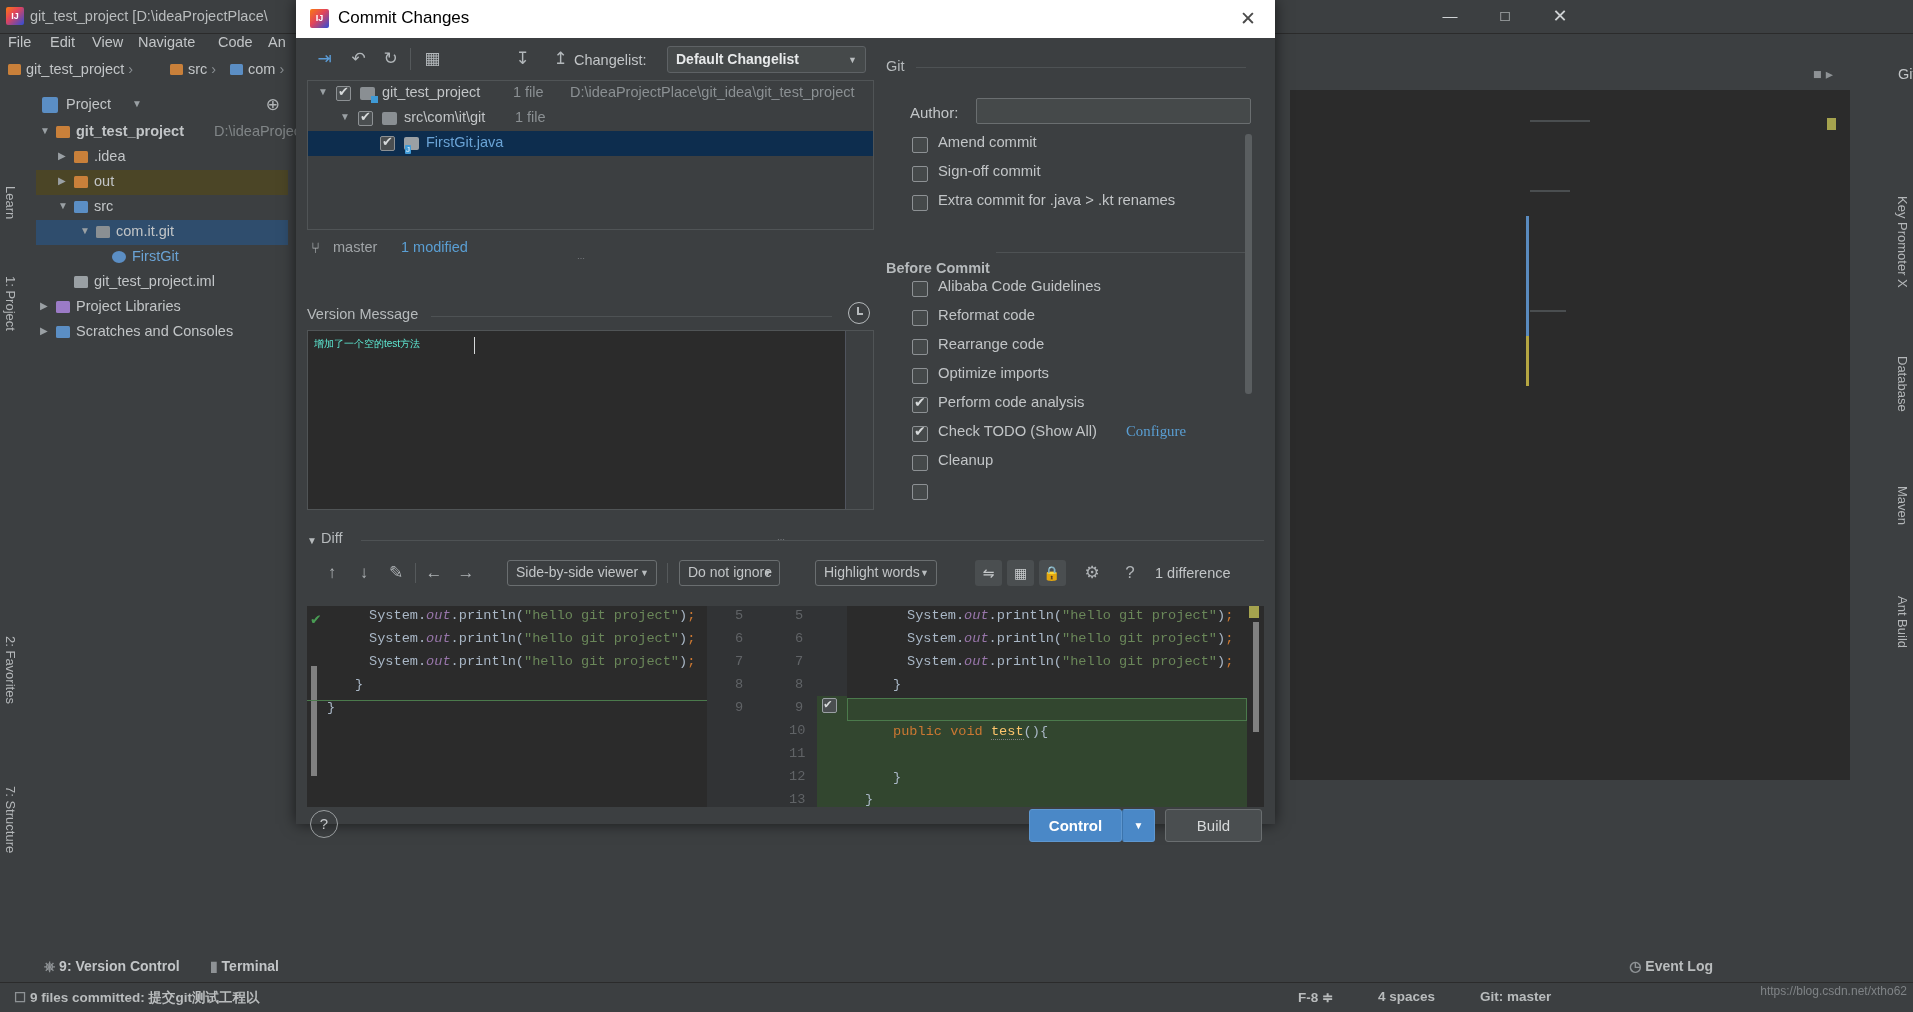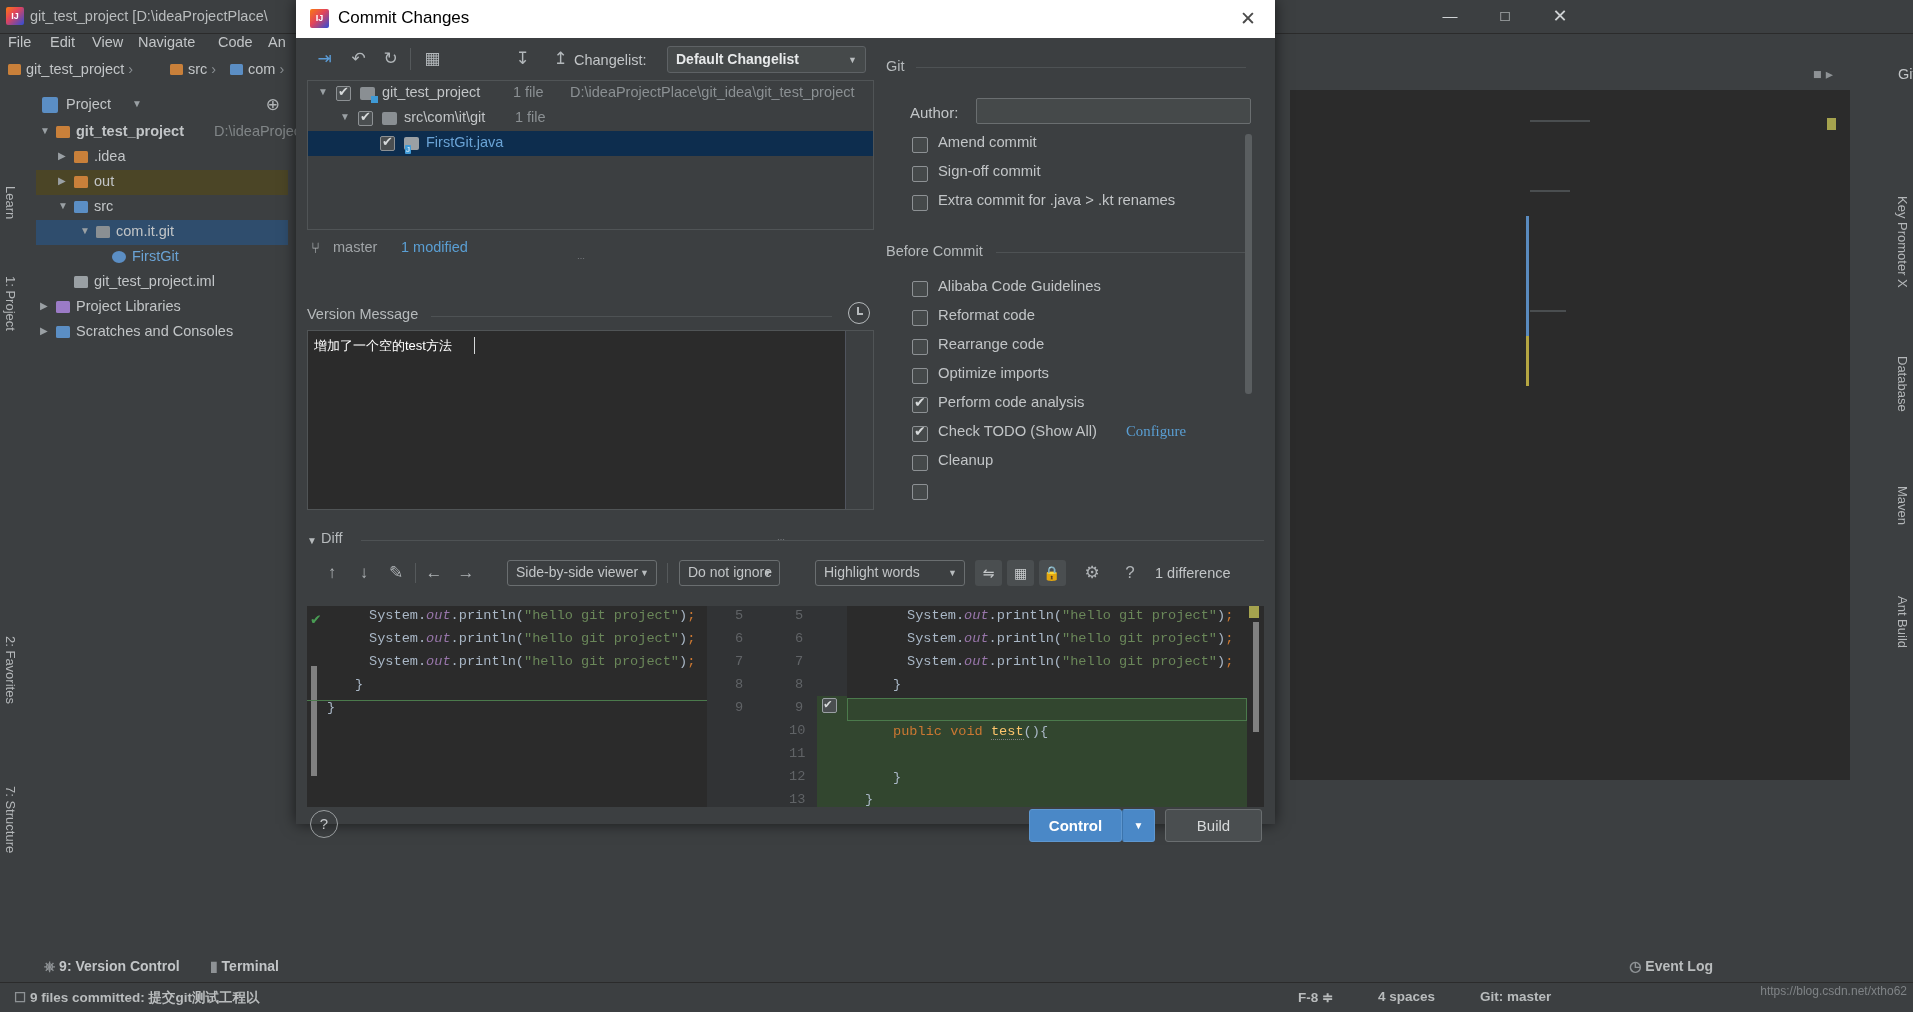--- a/index.html
+++ b/index.html
@@ -98,21 +98,21 @@
   .cm-head { position:absolute; left:11px; top:268px; width:567px; height:20px; }
   .cm-head .t { position:absolute; left:0; top:0; font-size:14.5px; color:#b6babc; }
   .cm-head .ln { position:absolute; left:124px; top:10px; right:42px; height:1px; background:#4e5254; }
   .cm-clock { position:absolute; right:4px; top:-4px; width:22px; height:22px; border:1.6px solid #b6babc;
      border-radius:50%;}
   .cm-clock::after{ content:""; position:absolute; left:8px; top:4px; width:1.6px; height:7px; background:#b6babc;}
   .cm-clock::before{ content:""; position:absolute; left:8px; top:10px; width:6px; height:1.6px; background:#b6babc;}
 
   .cm-box { position:absolute; left:11px; top:292px; width:567px; height:180px; background:#2b2b2b;
      border:1px solid #505456; }
-  .cm-text { position:absolute; left:6px; top:6px; font-size:13px; color:#ffffff; white-space:nowrap;}
+  .cm-text { position:absolute; left:6px; top:6px; font-size:10px; color:#5eead4; white-space:nowrap;}
   .cm-caret { position:absolute; width:1px; height:17px; background:#d6d9da; }
   .cm-gutter { position:absolute; right:0; top:0; width:28px; height:178px; background:#3c3f41;
      border-left:1px solid #50545e;}
 
   
   .sect { position:absolute; font-size:14.5px; color:#b6babc; }
   .sect-ln { position:absolute; height:1px; background:#4e5254; }
   .opt { position:absolute; height:24px; white-space:nowrap; font-size:14.8px; color:#c2c5c7; }
   .opt .box { position:absolute; left:0; top:3px; width:16px; height:16px; border:1px solid #8d9194;
      border-radius:2px; background:#45494a;}
@@ -394,21 +394,21 @@
     </div>
     <div class="opt" style="left:616px; top:125px;">
       <span class="box"></span>
       <span class="lab">Sign-off commit</span>
     </div>
     <div class="opt" style="left:616px; top:154px;">
       <span class="box"></span>
       <span class="lab">Extra commit for .java &gt; .kt renames</span>
     </div>
 
-    <span class="sect" style="left:590px; top:205px;">Before Commit</span>
+    <span class="sect" style="left:590px; top:222px;font-weight:bold;">Before Commit</span>
     <span class="sect-ln" style="left:700px; top:214px; width:250px;"></span>
 
     <div class="opt" style="left:616px; top:240px;">
       <span class="box"></span>
       <span class="lab">Alibaba Code Guidelines</span>
     </div>
     <div class="opt" style="left:616px; top:269px;">
       <span class="box"></span>
       <span class="lab">Reformat code</span>
     </div>
@@ -454,21 +454,21 @@
       <span class="dt-ic" style="left:146px;">→</span>
       <span class="dcombo" style="left:200px; width:150px;">
         <span class="v">Side-by-side viewer</span>
         <span class="ar">▼</span>
       </span>
       <span class="dt-sep" style="left:360px;"></span>
       <span class="dcombo" style="left:372px; width:101px;">
         <span class="v">Do not ignore</span>
         <span class="ar">▼</span>
       </span>
-      <span class="dcombo" style="left:508px; width:150px;">
+      <span class="dcombo" style="left:508px; width:122px;">
         <span class="v">Highlight words</span>
         <span class="ar">▼</span>
       </span>
       <span class="dbtn" style="left:668px;">⇋</span>
       <span class="dbtn" style="left:700px;">▦</span>
       <span class="dbtn" style="left:732px;">🔒</span>
       <span class="dt-ic" style="left:772px;">⚙</span>
       <span class="dt-ic" style="left:810px;">?</span>
       <span class="ddiffcount" style="left:848px;">1 difference</span>
     </div>

